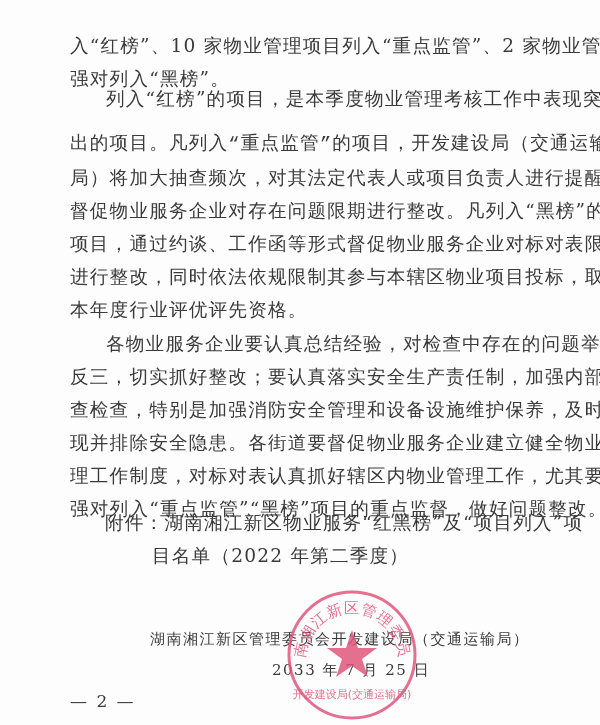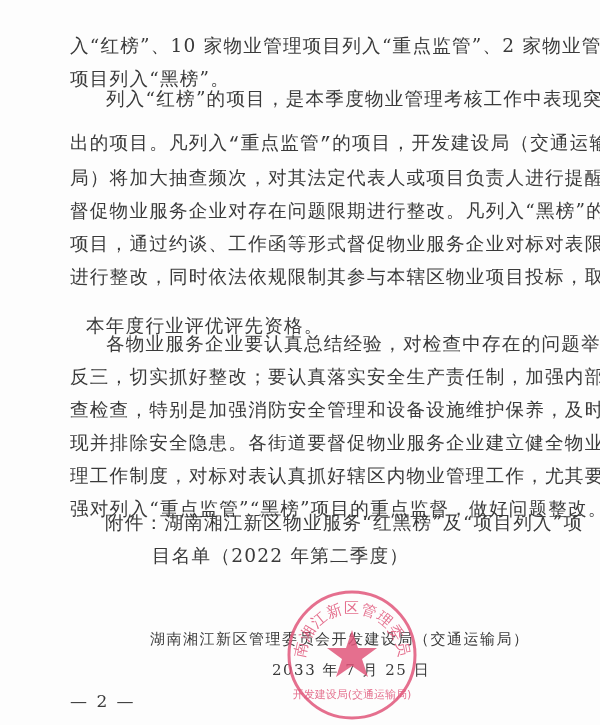--- a/index.html
+++ b/index.html
@@ -11,29 +11,29 @@
   .sig { position:absolute; font-size:15px; letter-spacing:1.5px; white-space:nowrap; }
   .page-num { position:absolute; left:70px; top:691px; font-size:17px; letter-spacing:2px; }
   .stamp { position:absolute; left:285px; top:588px; width:134px; height:134px; }
 </style>
 </head>
 <body>
 
 <div>
 
   <div class="line" style="top:35px;">入“红榜”、10 家物业管理项目列入“重点监管”、2 家物业管理</div>
-  <div class="line last" style="top:68px;">项目列入“黑榜”。</div>
+  <div class="line last" style="top:68px;">强对列入“黑榜”。</div>
 
   <div class="line" style="top:88px; left:106px; width:426px;">列入“红榜”的项目，是本季度物业管理考核工作中表现突</div>
   <div class="line" style="top:134px;font-family:Liberation Mono, monospace;">出的项目。凡列入“重点监管”的项目，开发建设局（交通运输</div>
   <div class="line" style="top:167px;">局）将加大抽查频次，对其法定代表人或项目负责人进行提醒，</div>
   <div class="line" style="top:200px;">督促物业服务企业对存在问题限期进行整改。凡列入“黑榜”的</div>
   <div class="line" style="top:233px;">项目，通过约谈、工作函等形式督促物业服务企业对标对表限期</div>
   <div class="line" style="top:266px;">进行整改，同时依法依规限制其参与本辖区物业项目投标，取消</div>
-  <div class="line last" style="top:315px;margin-left:16px;">本年度行业评优评先资格。</div>
+  <div class="line last" style="top:299px;">本年度行业评优评先资格。</div>
 
   <div class="line" style="top:333px; left:106px; width:426px;">各物业服务企业要认真总结经验，对检查中存在的问题举一</div>
   <div class="line" style="top:366px;">反三，切实抓好整改；要认真落实安全生产责任制，加强内部巡</div>
   <div class="line" style="top:399px;">查检查，特别是加强消防安全管理和设备设施维护保养，及时发</div>
   <div class="line" style="top:432px;">现并排除安全隐患。各街道要督促物业服务企业建立健全物业管</div>
   <div class="line" style="top:465px;">理工作制度，对标对表认真抓好辖区内物业管理工作，尤其要加</div>
   <div class="line" style="top:498px;">强对列入“重点监管”“黑榜”项目的重点监督，做好问题整改。</div>
 
   <div class="line" style="top:512px; left:105px; width:426px;">附件：湖南湘江新区物业服务“红黑榜”及“项目列入”项</div>
   <div class="line last" style="top:545px; left:152px; width:300px;">目名单（2022 年第二季度）</div>

